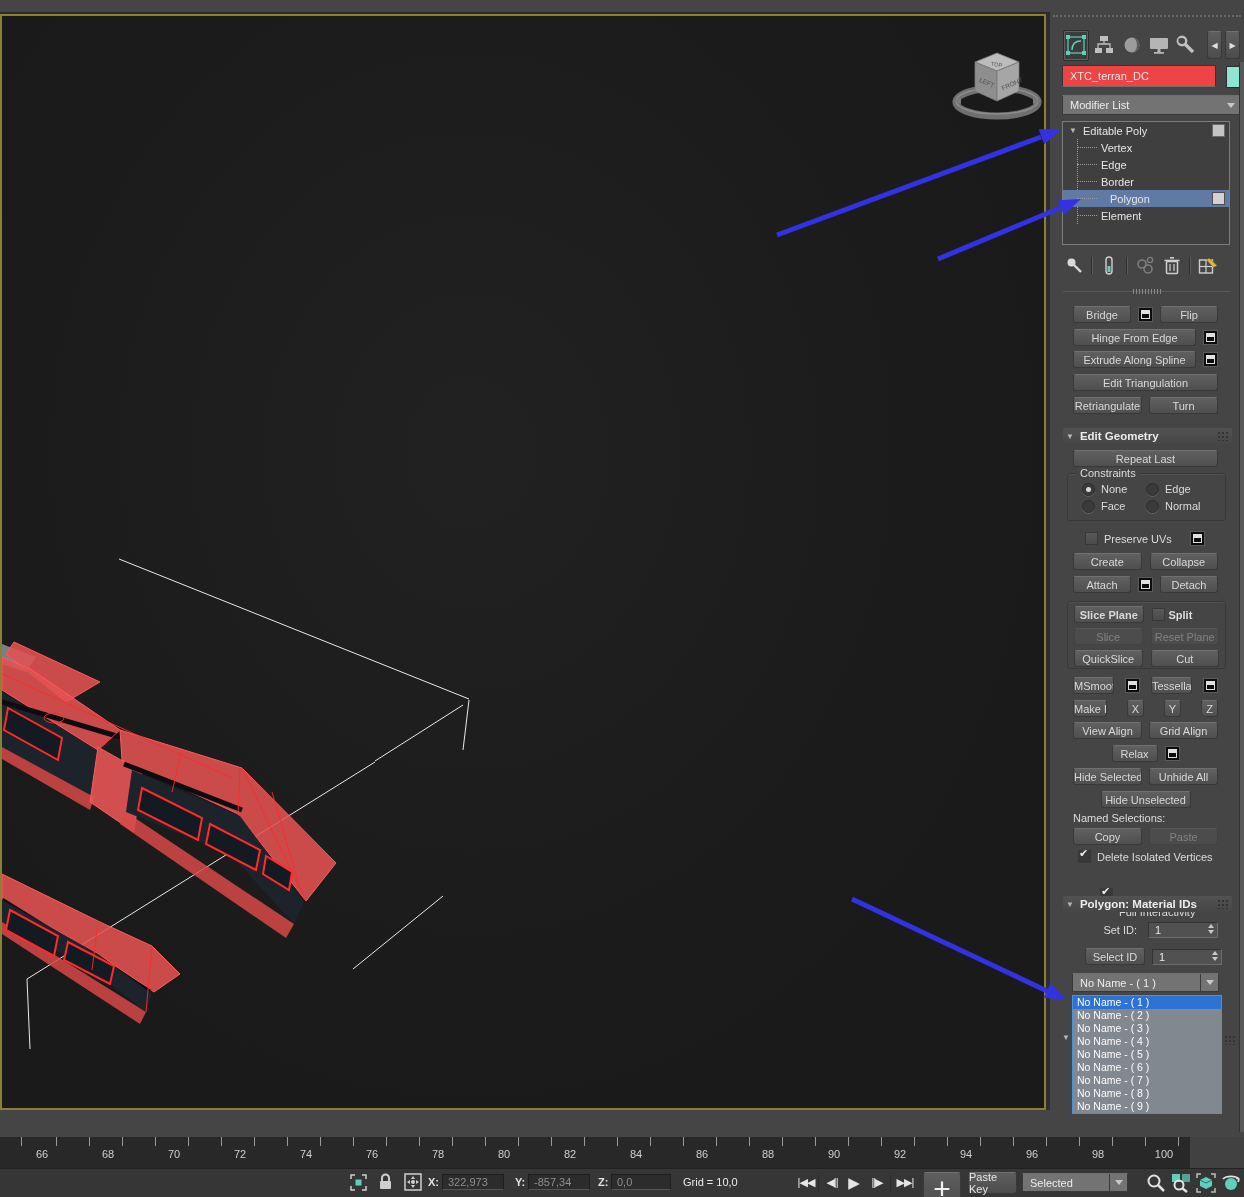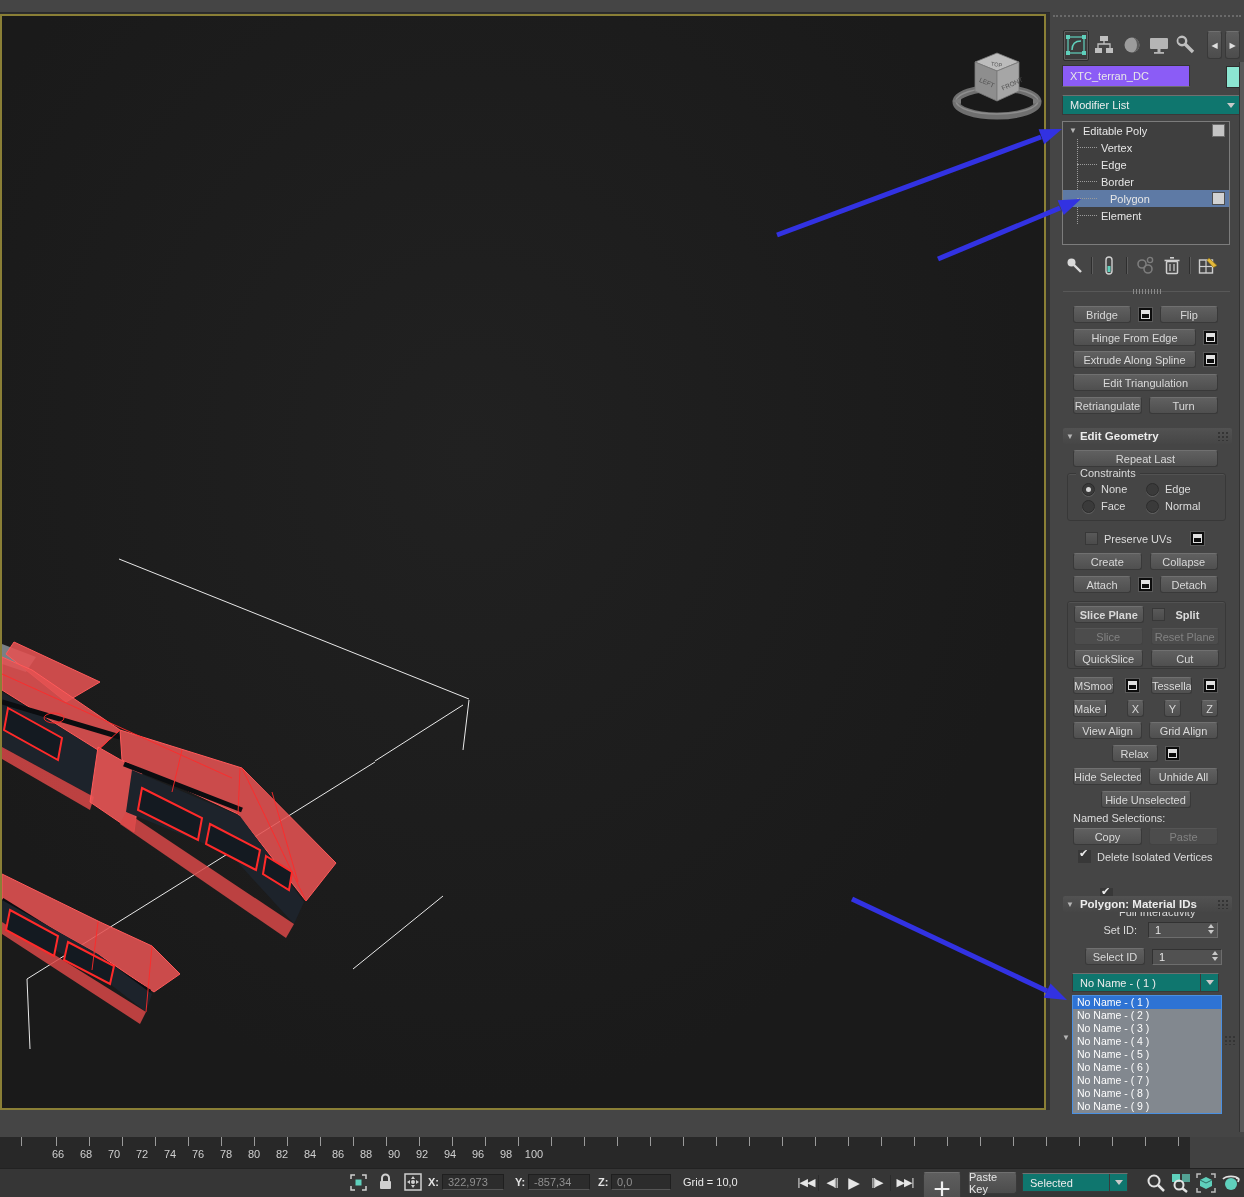--- a/index.html
+++ b/index.html
@@ -9,21 +9,21 @@
   
   .topstrip{left:0;top:0;width:1050px;height:12px;background:#454545;border-bottom:1px solid #2a2a2a;}
   .viewport{left:0;top:14px;width:1042px;height:1092px;border:2px solid var(--viewport_border,#8a7f36);
     background:radial-gradient(ellipse at 45% 40%, #212121 0%, #1a1a1a 70%);}
   .viewport svg{position:absolute;left:0;top:0;}
   .trackbar{left:0;top:1110px;width:1050px;height:27px;background:#454545;}
   
   .timeline{left:0;top:1137px;width:1190px;height:31px;background:#282828;}
   .timeline::before{content:"";position:absolute;left:0;top:0;right:0;height:9px;
     background:repeating-linear-gradient(90deg,transparent 0 32px,#9a9a9a 32px 33px);background-position:24px 0;}
-  .tl-labels{position:absolute;left:44px;top:11px;width:1150px;display:flex;}
+  .tl-labels{position:absolute;left:28px;top:11px;width:1150px;display:flex;justify-content:space-between;}
   .tl-labels span{width:28px;text-align:center;color:#cfcfcf;font-size:11px;}
   .timeline-end{left:1190px;top:1137px;width:54px;height:31px;background:#414141;}
   
   .statusbar{left:0;top:1168px;width:1244px;height:29px;background:#363636;border-top:1px solid #222;}
   .sfield{position:absolute;top:5px;height:16px;background:#2c2c2c;border:1px solid #1f1f1f;border-bottom-color:#555;
     color:#8f8f8f;line-height:15px;padding-left:5px;box-sizing:border-box;}
   .slabel{position:absolute;top:7px;color:#e2e2e2;font-weight:bold;}
   .pbtn{position:absolute;top:3px;height:21px;display:flex;align-items:center;justify-content:center;
     color:#e6e6e6;font-size:10px;letter-spacing:-1px;}
   .raised{background:linear-gradient(180deg,#5e5e5e,#4c4c4c);border:1px solid #393939;border-top-color:#707070;border-radius:3px;}
@@ -51,38 +51,38 @@
   .cb.on .chk{position:absolute;left:0px;top:-4px;color:#ececec;font-size:11px;}
   .rc{flex:none;width:11px;height:11px;border-radius:50%;background:#3a3a3a;border:1px solid #2b2b2b;
     box-shadow:0 1px 0 #616161;position:relative;align-self:center;}
   .rc.on::after{content:"";position:absolute;left:3px;top:3px;width:5px;height:5px;border-radius:50%;background:#d8d8d8;}
   .spin{flex:none;width:70px;height:16px;background:#515151;border:1px solid #323232;border-bottom-color:#6d6d6d;
     border-right-color:#6d6d6d;color:#e6e6e6;line-height:15px;padding-left:6px;box-sizing:border-box;position:relative;}
   .sarr{position:absolute;right:3px;top:1px;display:flex;flex-direction:column;gap:2px;}
   .sarr i{display:block;width:0;height:0;border-left:3px solid transparent;border-right:3px solid transparent;}
   .sarr .up{border-bottom:4px solid #c9c9c9;}
   .sarr .dn{border-top:4px solid #c9c9c9;}
-  .combo{flex:1;height:19px;background:#0f766e;border:1px solid #393939;border-top-color:#707070;display:flex;
+  .combo{flex:1;height:19px;background:#737373;border:1px solid #393939;border-top-color:#707070;display:flex;
     align-items:center;padding-left:7px;color:#ededed;box-sizing:border-box;}
   .combo .dd{margin-left:auto;width:17px;height:100%;display:flex;align-items:center;justify-content:center;border-left:1px solid #3a3a3a;}
   .dd i{width:0;height:0;border-left:4px solid transparent;border-right:4px solid transparent;border-top:5px solid #c9c9c9;}
   .mlist{position:absolute;left:22px;width:148px;top:995px;background:#82888f;border:1px solid #4a90e2;z-index:30;}
   .mlist .it{height:13px;line-height:13px;padding-left:4px;font-size:10.5px;color:#fdfdfd;white-space:nowrap;overflow:hidden;}
   .mlist .it.sel{background:var(--selection_blue,#2e73d4);}
   .stack{position:absolute;left:12px;right:14px;top:121px;height:122px;background:#3f3f3f;border:1px solid #7c7c7c;}
   .srow{height:17px;display:flex;align-items:center;font-size:11px;color:#e6e6e6;position:relative;}
   .srow .mic{margin-left:auto;margin-right:4px;width:11px;height:11px;background:#c4c4c4;border:1px solid #6b6b6b;}
   .srow.sel{background:var(--stack_selection,#5e7aa5);gap:9px;}
   .treeh{width:20px;margin-left:14px;border-top:1px dotted #9b9b9b;height:0;}
   .vdot{position:absolute;left:14px;top:17px;height:85px;border-left:1px dotted #9b9b9b;}
   .tabs{position:absolute;left:13px;top:29px;right:4px;height:32px;display:flex;align-items:center;gap:3px;}
   .tab{width:28px;height:29px;display:flex;align-items:center;justify-content:center;border-radius:2px;}
   .tab.sel{background:#3c3c3c;border:1px solid #2d2d2d;box-shadow:0 0 0 1px #606060 inset;}
   .tab-arrow{width:15px;height:26px;color:#e0e0e0;font-size:8px;display:flex;align-items:center;justify-content:center;}
-  .namefield{position:absolute;left:12px;top:65px;width:128px;height:22px;background:#8b5cf6;border:1px solid #353535;
+  .namefield{position:absolute;left:12px;top:65px;width:154px;height:22px;background:#ef4444;border:1px solid #353535;
     border-bottom-color:#6d6d6d;color:#e8e8e8;line-height:21px;padding-left:7px;box-sizing:border-box;}
   .swatch{position:absolute;left:1174px;top:66px;width:16px;height:21px;background:var(--swatch_teal,#8ce6d2);border:1px solid #2c2c2c;}
   .iconrow{position:absolute;left:16px;right:26px;top:253px;height:24px;display:flex;align-items:center;justify-content:space-between;}
   .vdiv{width:1px;height:17px;background:#2e2e2e;box-shadow:1px 0 0 #5c5c5c;}
   .splitter{position:absolute;left:13px;right:14px;top:291px;border-top:1px solid #585858;display:flex;justify-content:center;}
   .splitter .dots{width:28px;height:5px;margin-top:-3px;background:repeating-linear-gradient(90deg,#8a8a8a 0 1px,transparent 1px 3px);}
   .plabel{color:#dcdcdc;}
   .pscroll{position:absolute;right:0px;top:62px;width:4px;height:1070px;background:#585858;border-left:1px solid #333;}
   .arrows-svg{left:0;top:0;z-index:60;pointer-events:none;}
   .axis{flex:0 0 17px;}
@@ -443,21 +443,21 @@
     <div class="pa" style="top:576px;">
       <div class="btn">Attach</div>
       <span class="sbox">
           <span class="sbox-in"></span>
         </span>
       <div class="btn">Detach</div>
     </div>
     <div class="group" style="top:601px;height:66px;">
       <div style="display:flex;gap:8px;margin:4px 6px 0;font-weight:bold;">
         <div class="btn">Slice Plane</div>
-        <span style="display:flex;gap:11px;flex:1;">
+        <span style="display:flex;gap:4px;flex:1;">
           <span class="cb"></span>
           <span class="plabel" style="align-self:center;">Split</span>
           </span>
       </div>
       <div style="display:flex;gap:8px;margin:5px 6px 0;">
         <div class="btn dis">Slice</div>
         <div class="btn dis">Reset Plane</div>
       </div>
       <div style="display:flex;gap:8px;margin:5px 6px 0;">
         <div class="btn">QuickSlice</div>

